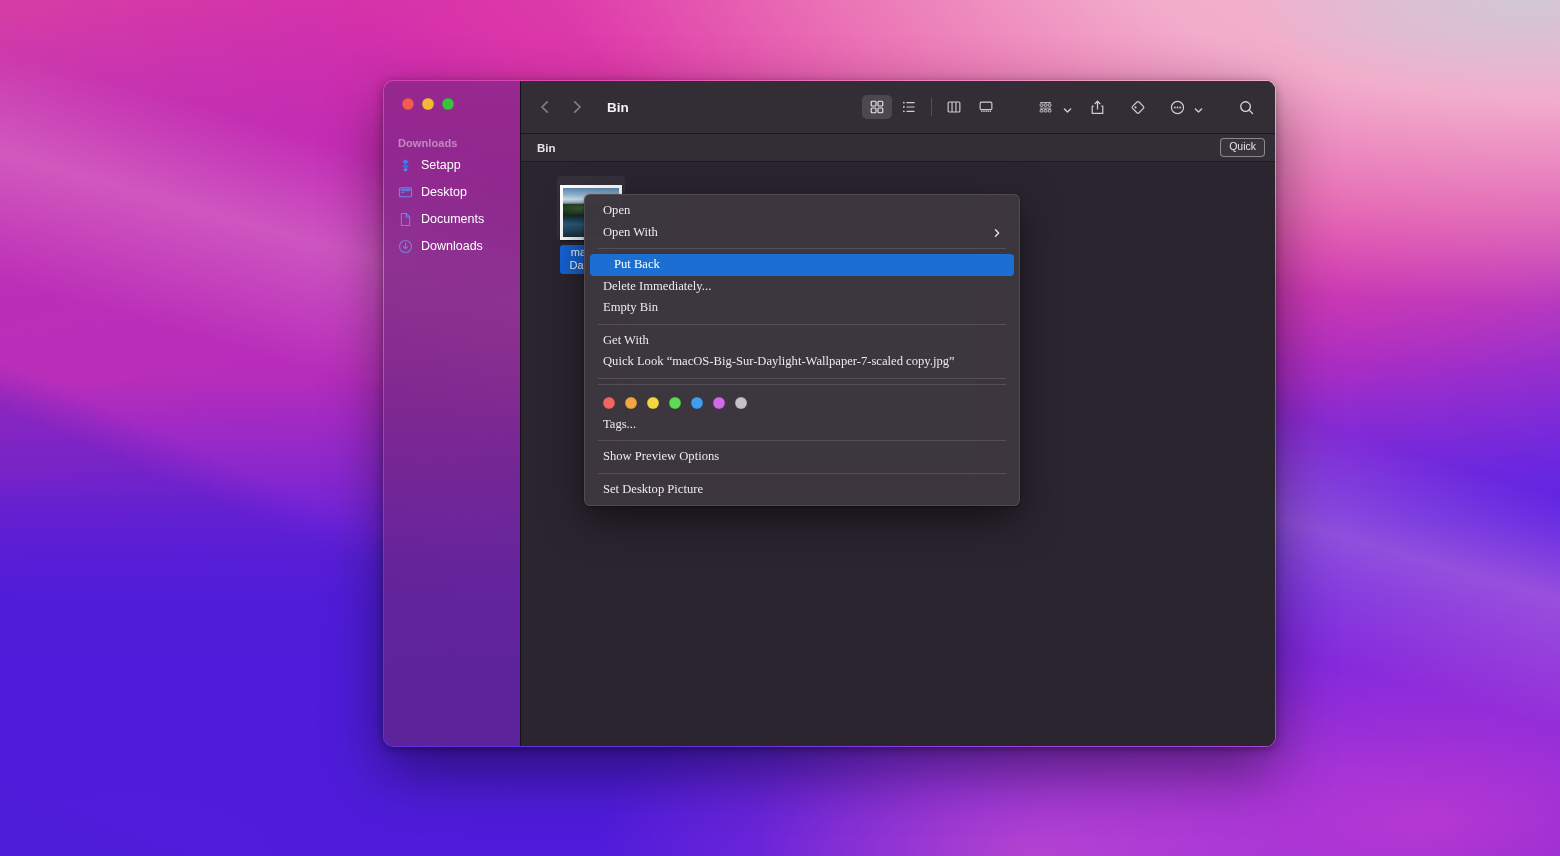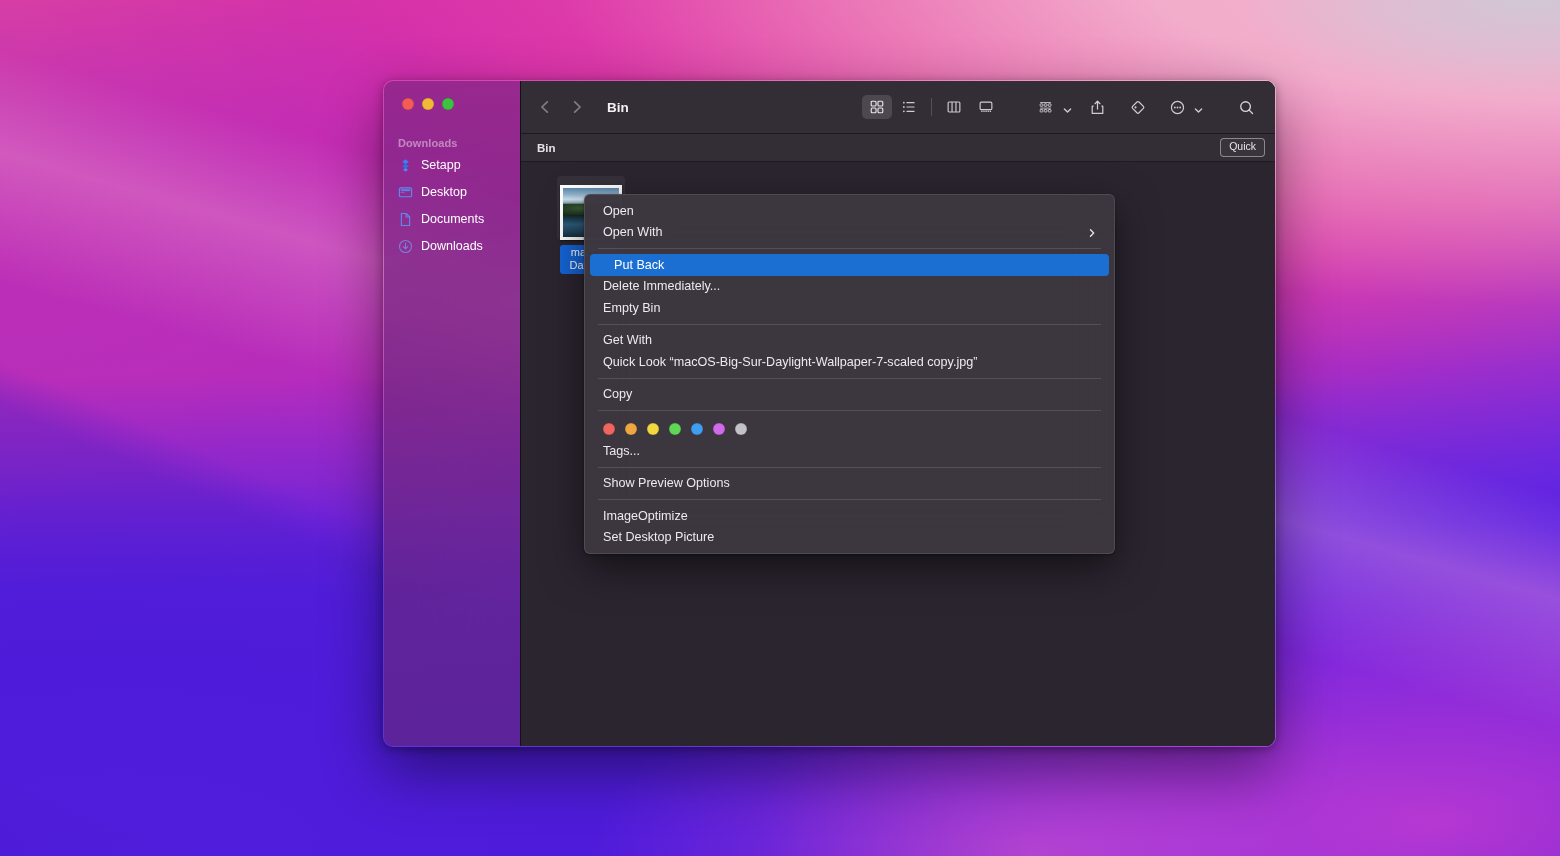--- a/index.html
+++ b/index.html
@@ -269,29 +269,30 @@
     border-radius: 3px;
     padding: 1px 2px 2px;
     box-sizing: border-box;
     overflow: hidden;
   }
 
   
   #context-menu {
     position: absolute;
     left: 584px; top: 194px;
-    width: 531px;
+    width: 436px;
     background: rgba(60,54,62,0.975);
     backdrop-filter: blur(22px);
     border-radius: 6px;
     border: 1px solid rgba(255,255,255,0.10);
     box-shadow: 0 14px 40px rgba(0,0,0,0.55), 0 1px 3px rgba(0,0,0,0.4);
     padding: 5px 0 5px;
     box-sizing: border-box;
     z-index: 20;
+    font-family: Liberation Serif, serif;
   }
   .menu-item {
     position: relative;
     height: 21.5px;
     display: flex; align-items: center;
     padding: 0 12px 0 13px;
     margin: 0 5px;
     border-radius: 4px;
     color: #eceaef;
     font-size: 12.6px;
@@ -578,23 +579,20 @@
 
     <div class="menu-item">
       <span>Get With</span>
     </div>
     <div class="menu-item">
       <span>Quick Look “macOS-Big-Sur-Daylight-Wallpaper-7-scaled copy.jpg”</span>
     </div>
 
     <div class="menu-sep"></div>
 
-    <div class="menu-item">
-      <span>Copy</span>
-    </div>
 
     <div class="menu-sep"></div>
 
     <div class="tag-row">
       <span class="tag-dot" style="background:#f0655f"></span>
       <span class="tag-dot" style="background:#f0a742"></span>
       <span class="tag-dot" style="background:#f2d83f"></span>
       <span class="tag-dot" style="background:#5fd855"></span>
       <span class="tag-dot" style="background:#3e9ef0"></span>
       <span class="tag-dot" style="background:#d06ae8"></span>
@@ -606,20 +604,17 @@
 
     <div class="menu-sep"></div>
 
     <div class="menu-item">
       <span>Show Preview Options</span>
     </div>
 
     <div class="menu-sep"></div>
 
     <div class="menu-item">
-      <span>ImageOptimize</span>
-    </div>
-    <div class="menu-item">
       <span>Set Desktop Picture</span>
     </div>
 
   </div>
 </div>
 
 </body></html>

